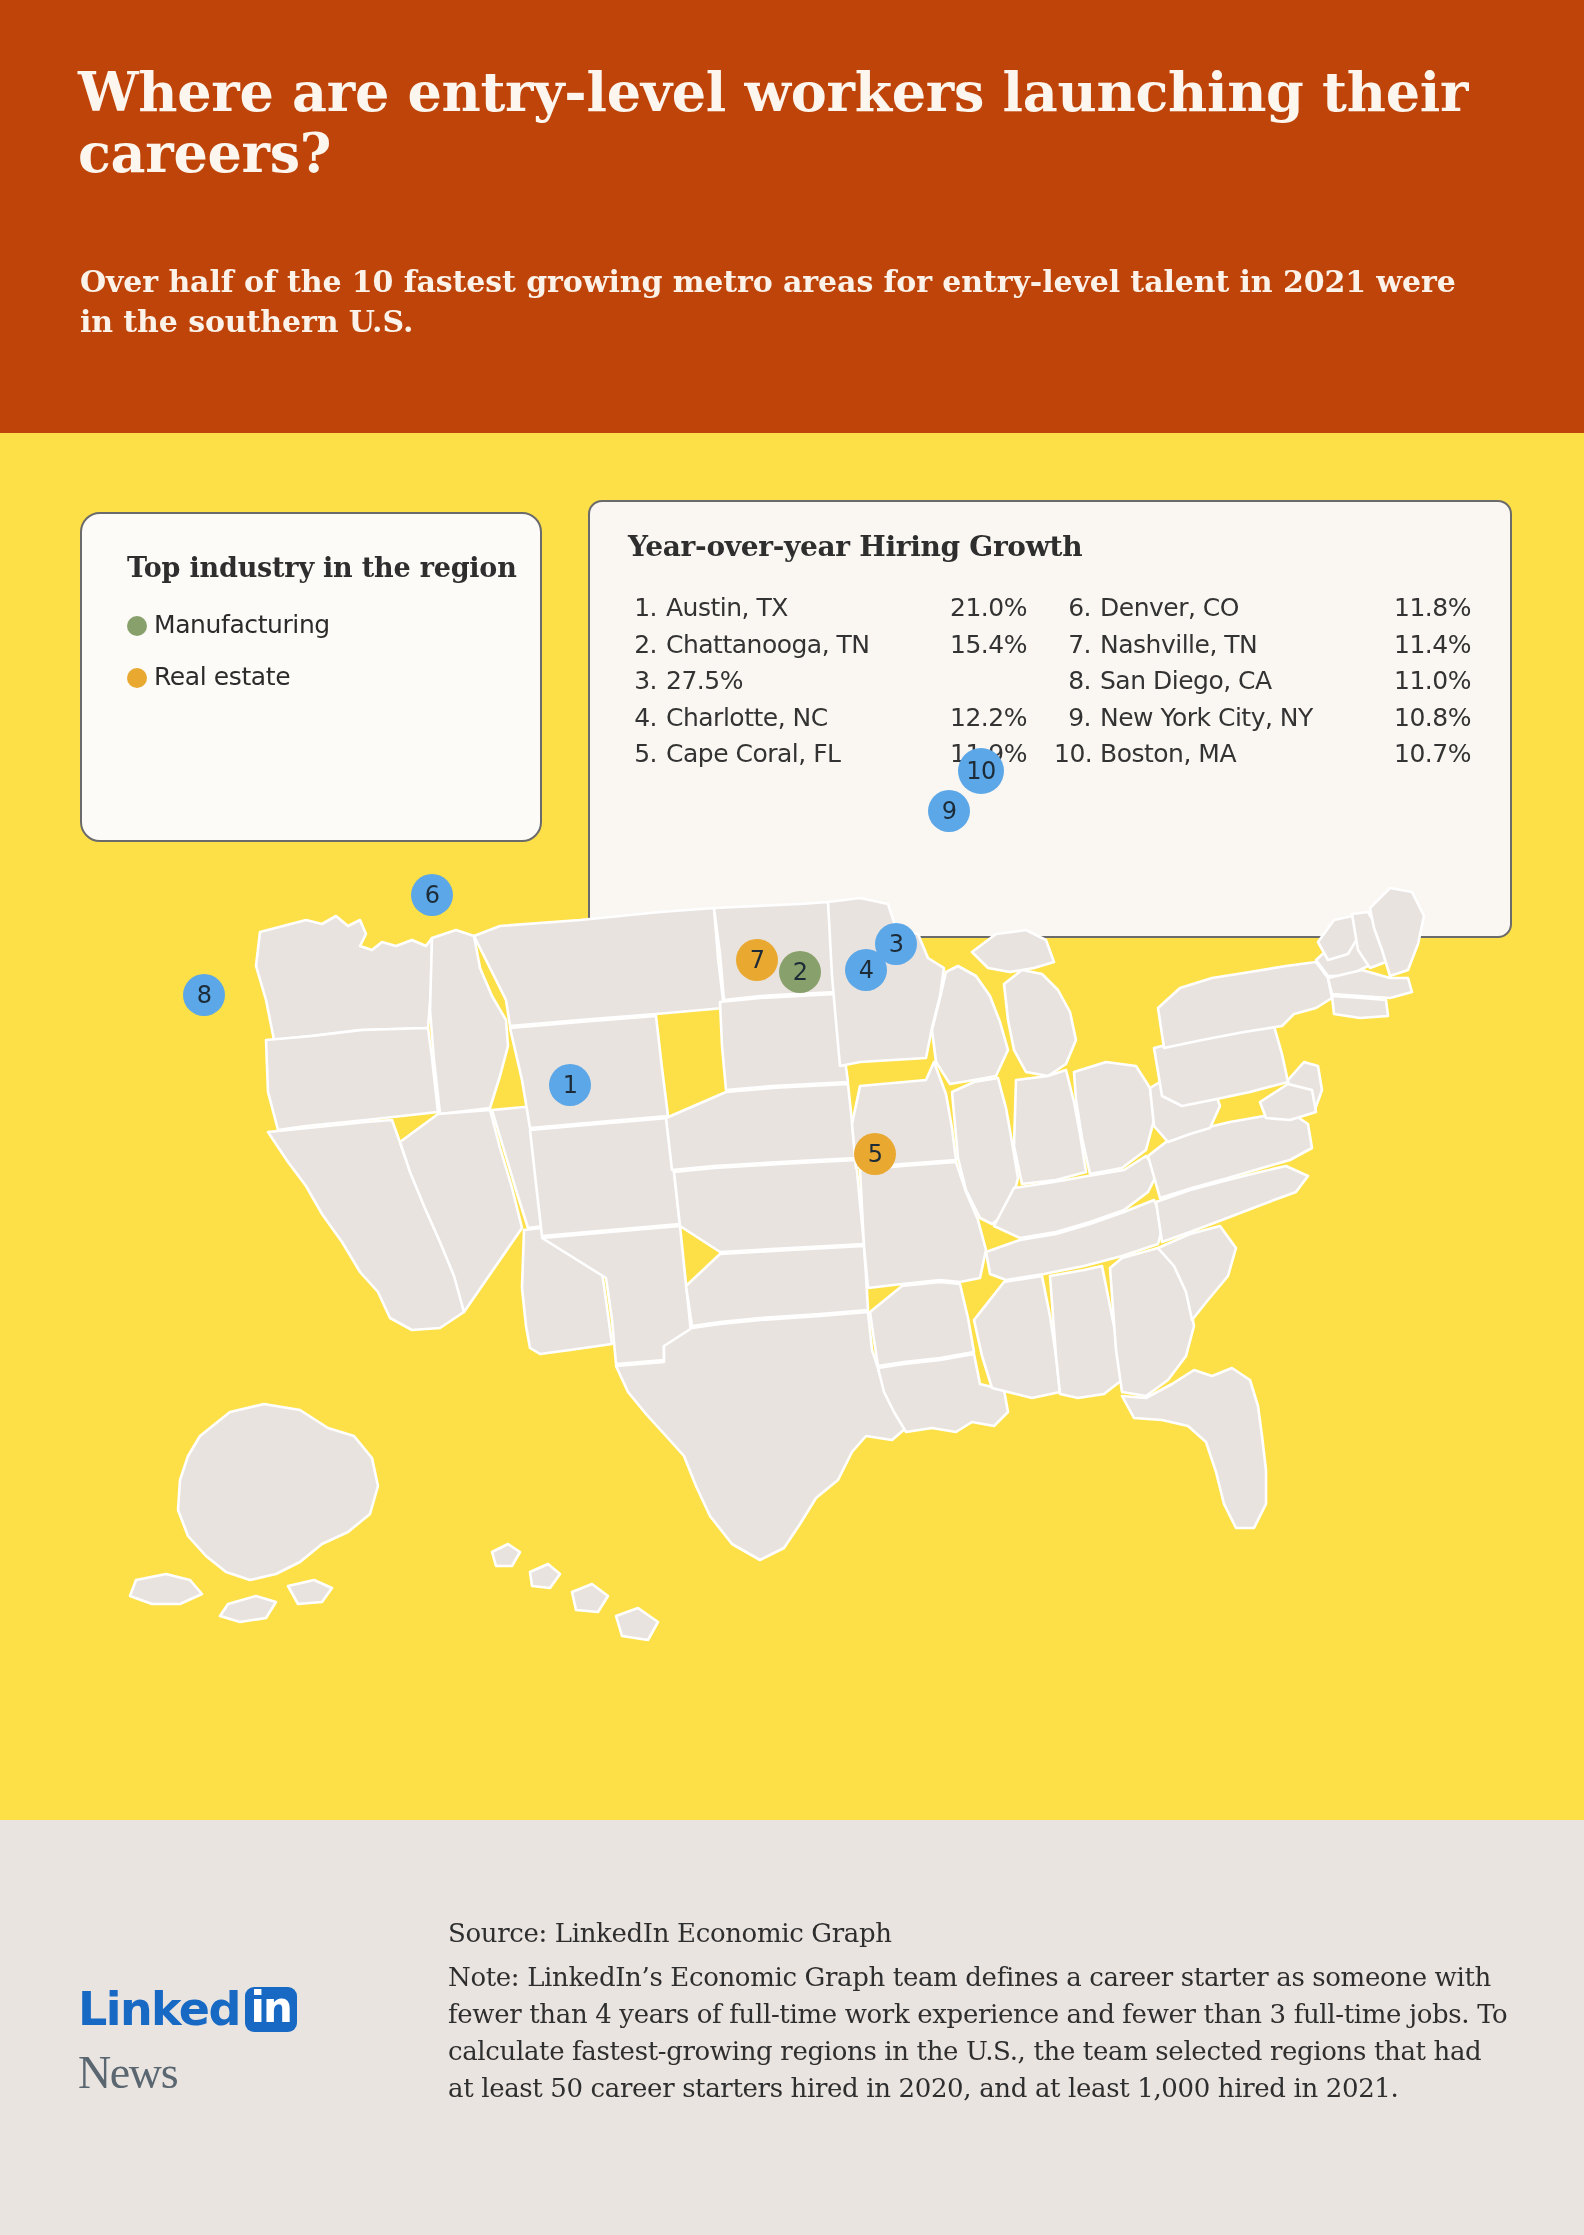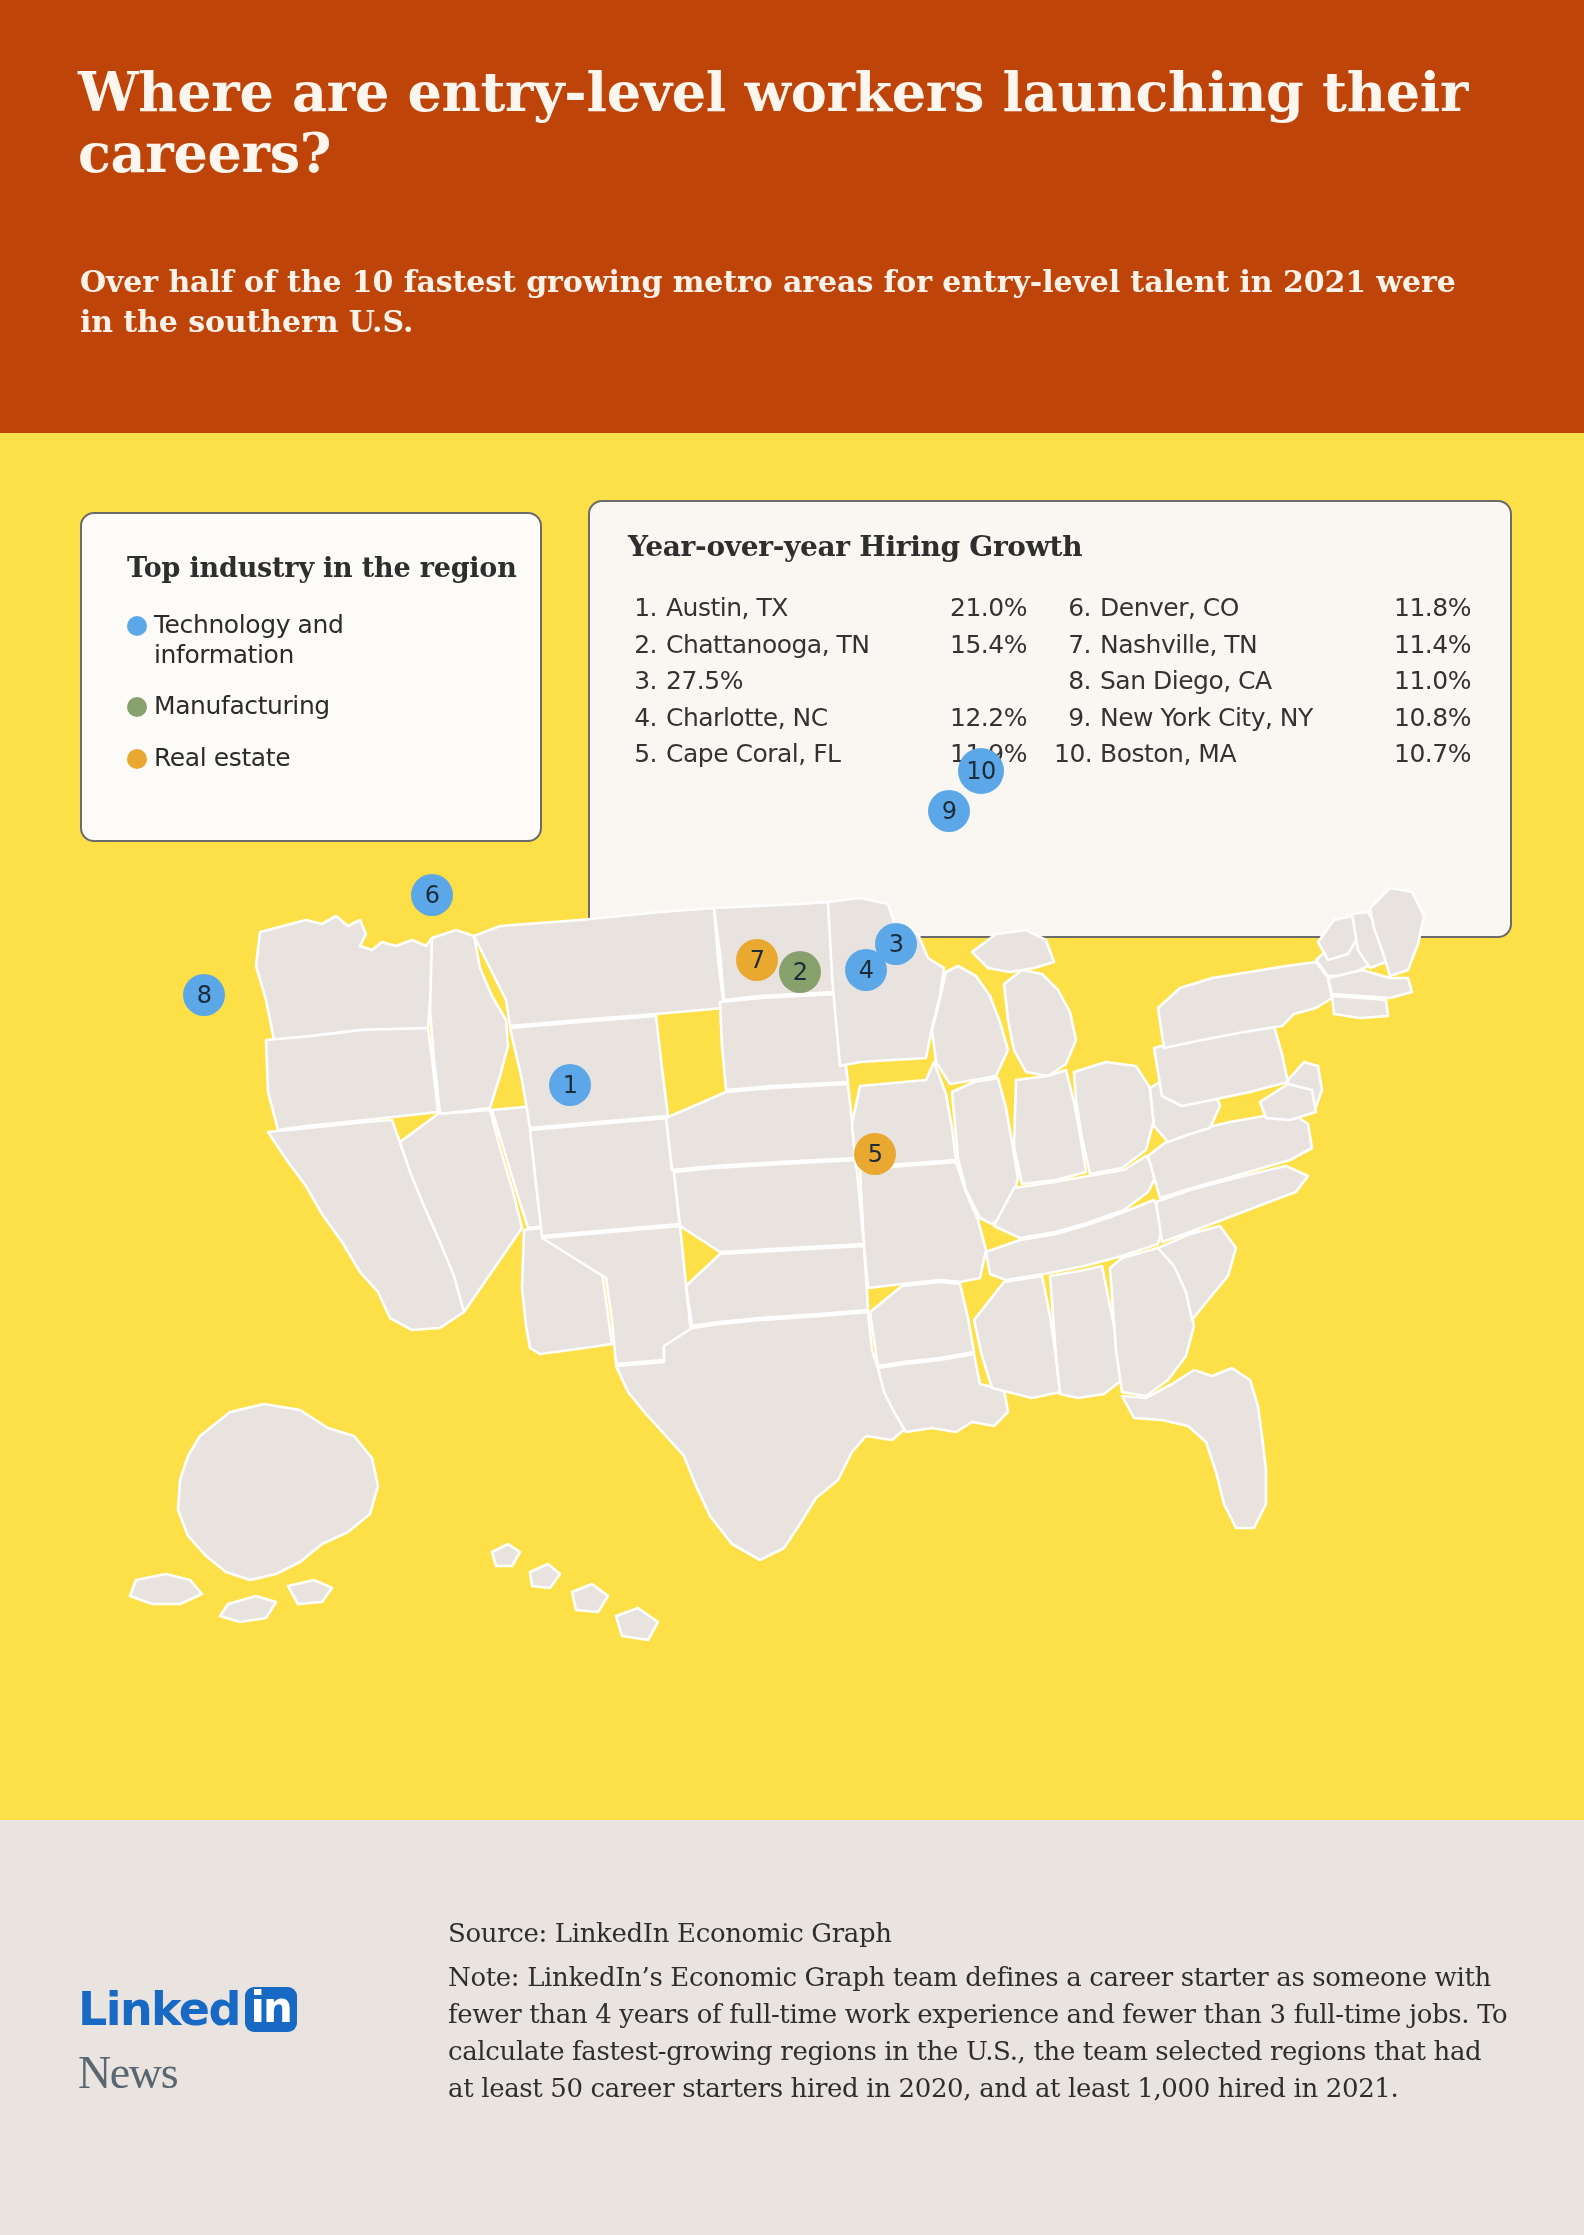--- a/index.html
+++ b/index.html
@@ -33,21 +33,21 @@
     font-size: 30px; line-height: 1.33;
     letter-spacing: -0.1px;
   }
 
   
   .legend-card {
     position: absolute; left: 80px; top: 512px;
     width: 462px; height: 330px;
     background: #FDFBF7;
     border: 2px solid #6B6B6B;
-    border-radius: 14px;
+    border-radius: 20px;
   }
   .legend-title {
     position: absolute; left: 45px; top: 38px;
     font-family: "DejaVu Serif", "Liberation Serif", serif;
     font-weight: 700; font-size: 27px; color: #2E2E2E;
     letter-spacing: -0.2px;
   }
   .legend-items { position: absolute; left: 45px; top: 96px; width: 380px; }
   .legend-row { position: relative; display: flex; align-items: flex-start; margin-bottom: 22px; }
   .legend-dot {
@@ -148,24 +148,20 @@
 <div id="page">
 
   <div class="header">
     <div class="header-title">Where are entry-level workers launching their careers?</div>
     <div class="header-sub">Over half of the 10 fastest growing metro areas for entry-level talent in 2021 were in the southern U.S.</div>
   </div>
 
   <div class="legend-card">
     <div class="legend-title">Top industry in the region</div>
     <div class="legend-items" id="legend-items">
-        <div class="legend-row">
-          <span class="legend-dot" style="background: rgb(91, 167, 232);"></span>
-          <span class="legend-label">Technology and information</span>
-        </div>
         <div class="legend-row">
           <span class="legend-dot" style="background: rgb(136, 161, 108);"></span>
           <span class="legend-label">Manufacturing</span>
         </div>
         <div class="legend-row">
           <span class="legend-dot" style="background: rgb(233, 168, 48);"></span>
           <span class="legend-label">Real estate</span>
         </div>
       </div>
   </div>

